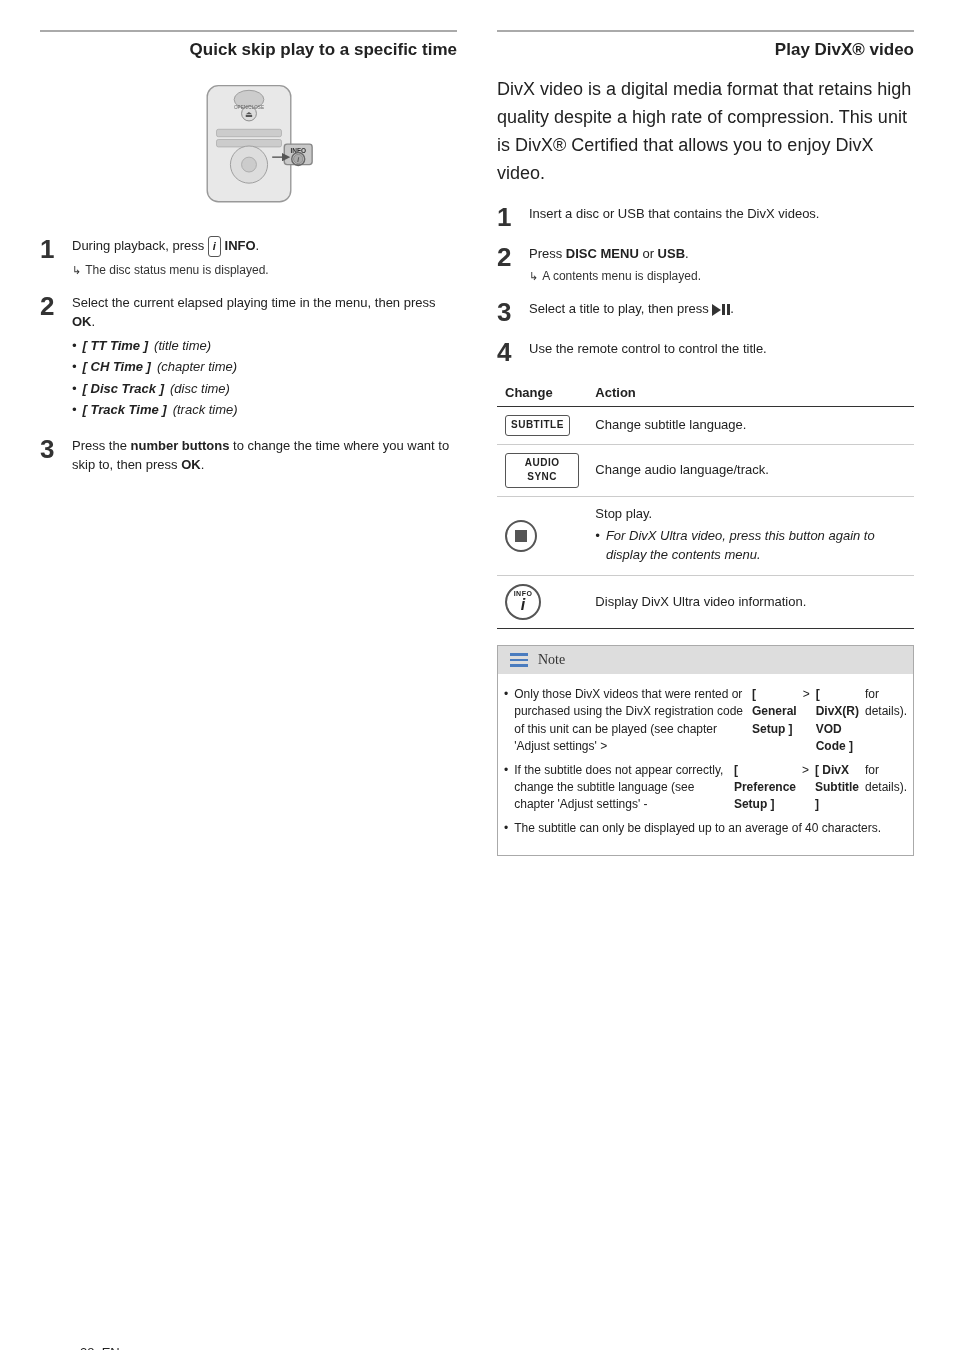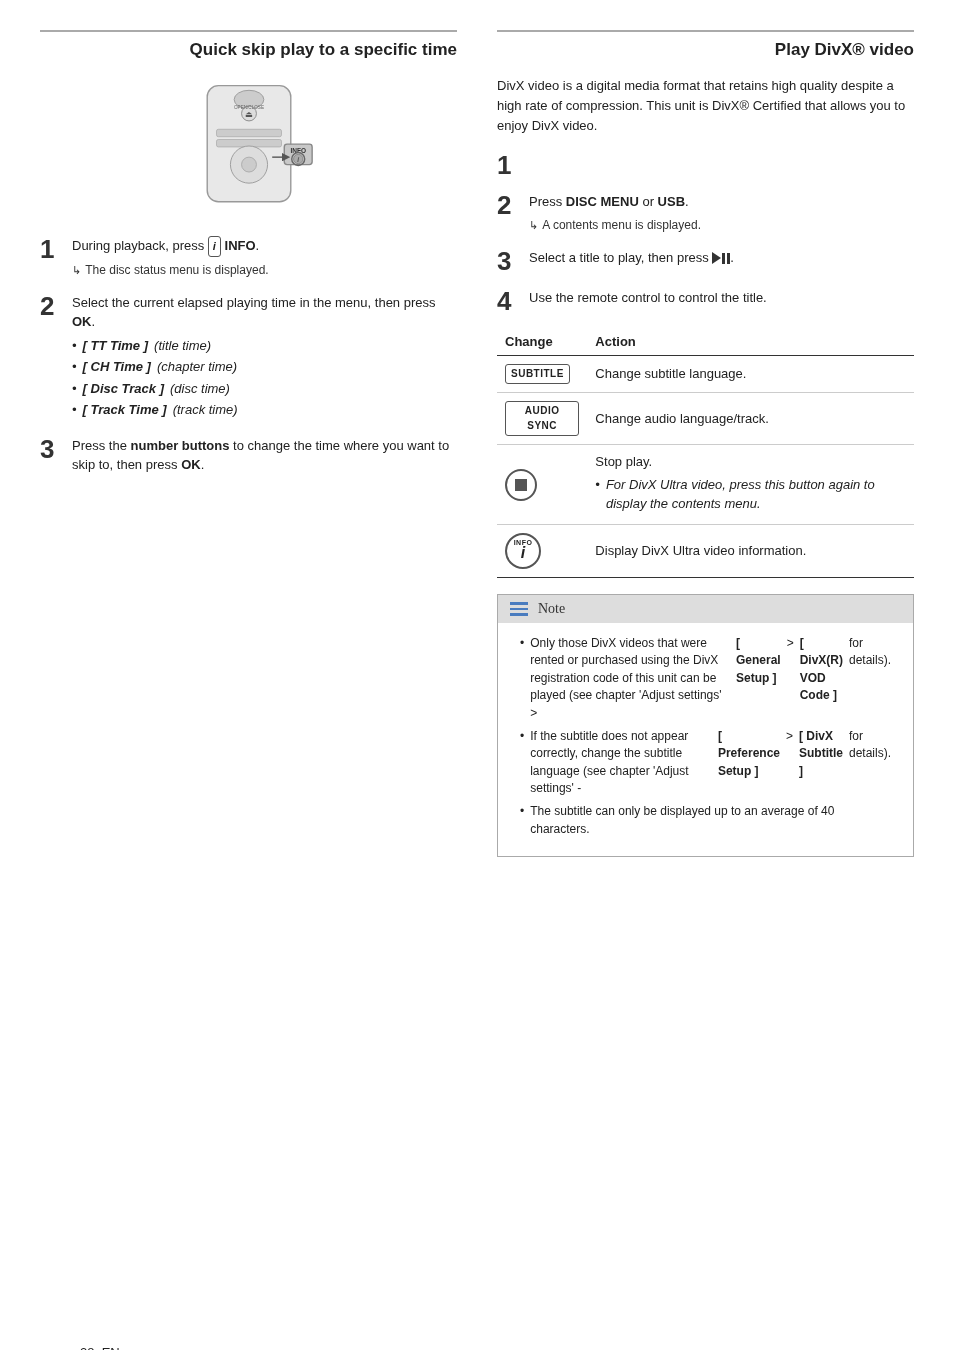--- a/index.html
+++ b/index.html
@@ -172,21 +172,21 @@
       font-style: italic;
       font-size: 16px;
       font-weight: bold;
       margin-top: 4px;
     }
 
     
     .note-box {
       border: 1.5px solid #aaa;
       border-top: none;
-      padding: 12px 22px;
+      padding: 12px 6px;
       font-size: 12px;
       line-height: 1.5;
     }
     .note-header {
       display: flex;
       align-items: center;
       gap: 10px;
       background: #ddd;
       padding: 6px 12px;
       border: 1.5px solid #aaa;
@@ -316,26 +316,29 @@
             <p>Press the <strong>number buttons</strong> to change the time where you want to skip to, then press <strong>OK</strong>.</p>
           </div>
         </li>
 
       </ul>
     </div>
 
     <div class="right-col">
       <div class="section-title">Play DivX® video</div>
 
-      <p style="margin-bottom:16px;font-size:13px;line-height:1.55;">DivX video is a digital media format that retains high quality despite a high rate of compression. This unit is DivX® Certified that allows you to enjoy DivX video.</p>
+      <p style="margin-bottom:16px;font-size:18px;line-height:1.55;">DivX video is a digital media format that retains high quality despite a high rate of compression. This unit is DivX® Certified that allows you to enjoy DivX video.</p>
 
       <ul class="step-list">
 
         <li class="step-item">
           <span class="step-number">1</span>
+          <div class="step-content">
+            <p>Insert a disc or USB that contains the DivX videos.</p>
+          </div>
         </li>
 
         <li class="step-item">
           <span class="step-number">2</span>
           <div class="step-content">
             <p>Press <strong>DISC MENU</strong> or <strong>USB</strong>.</p>
             <div class="arrow-indent">
               <span class="arrow">↳</span>
               <span>A contents menu is displayed.</span>
             </div>

